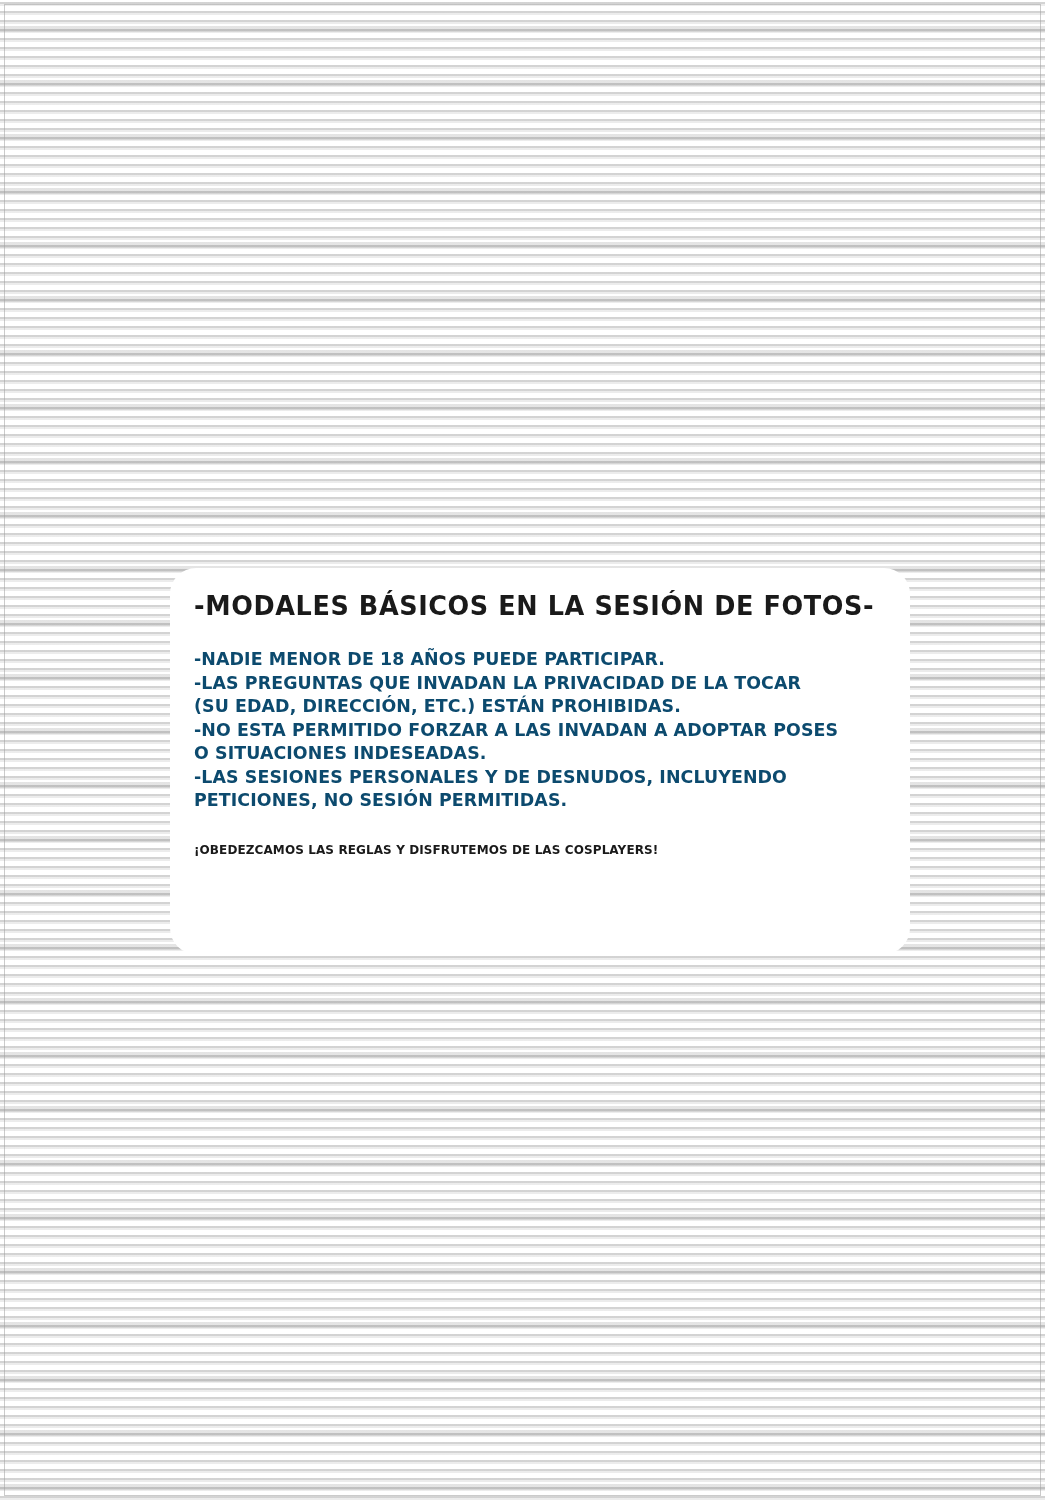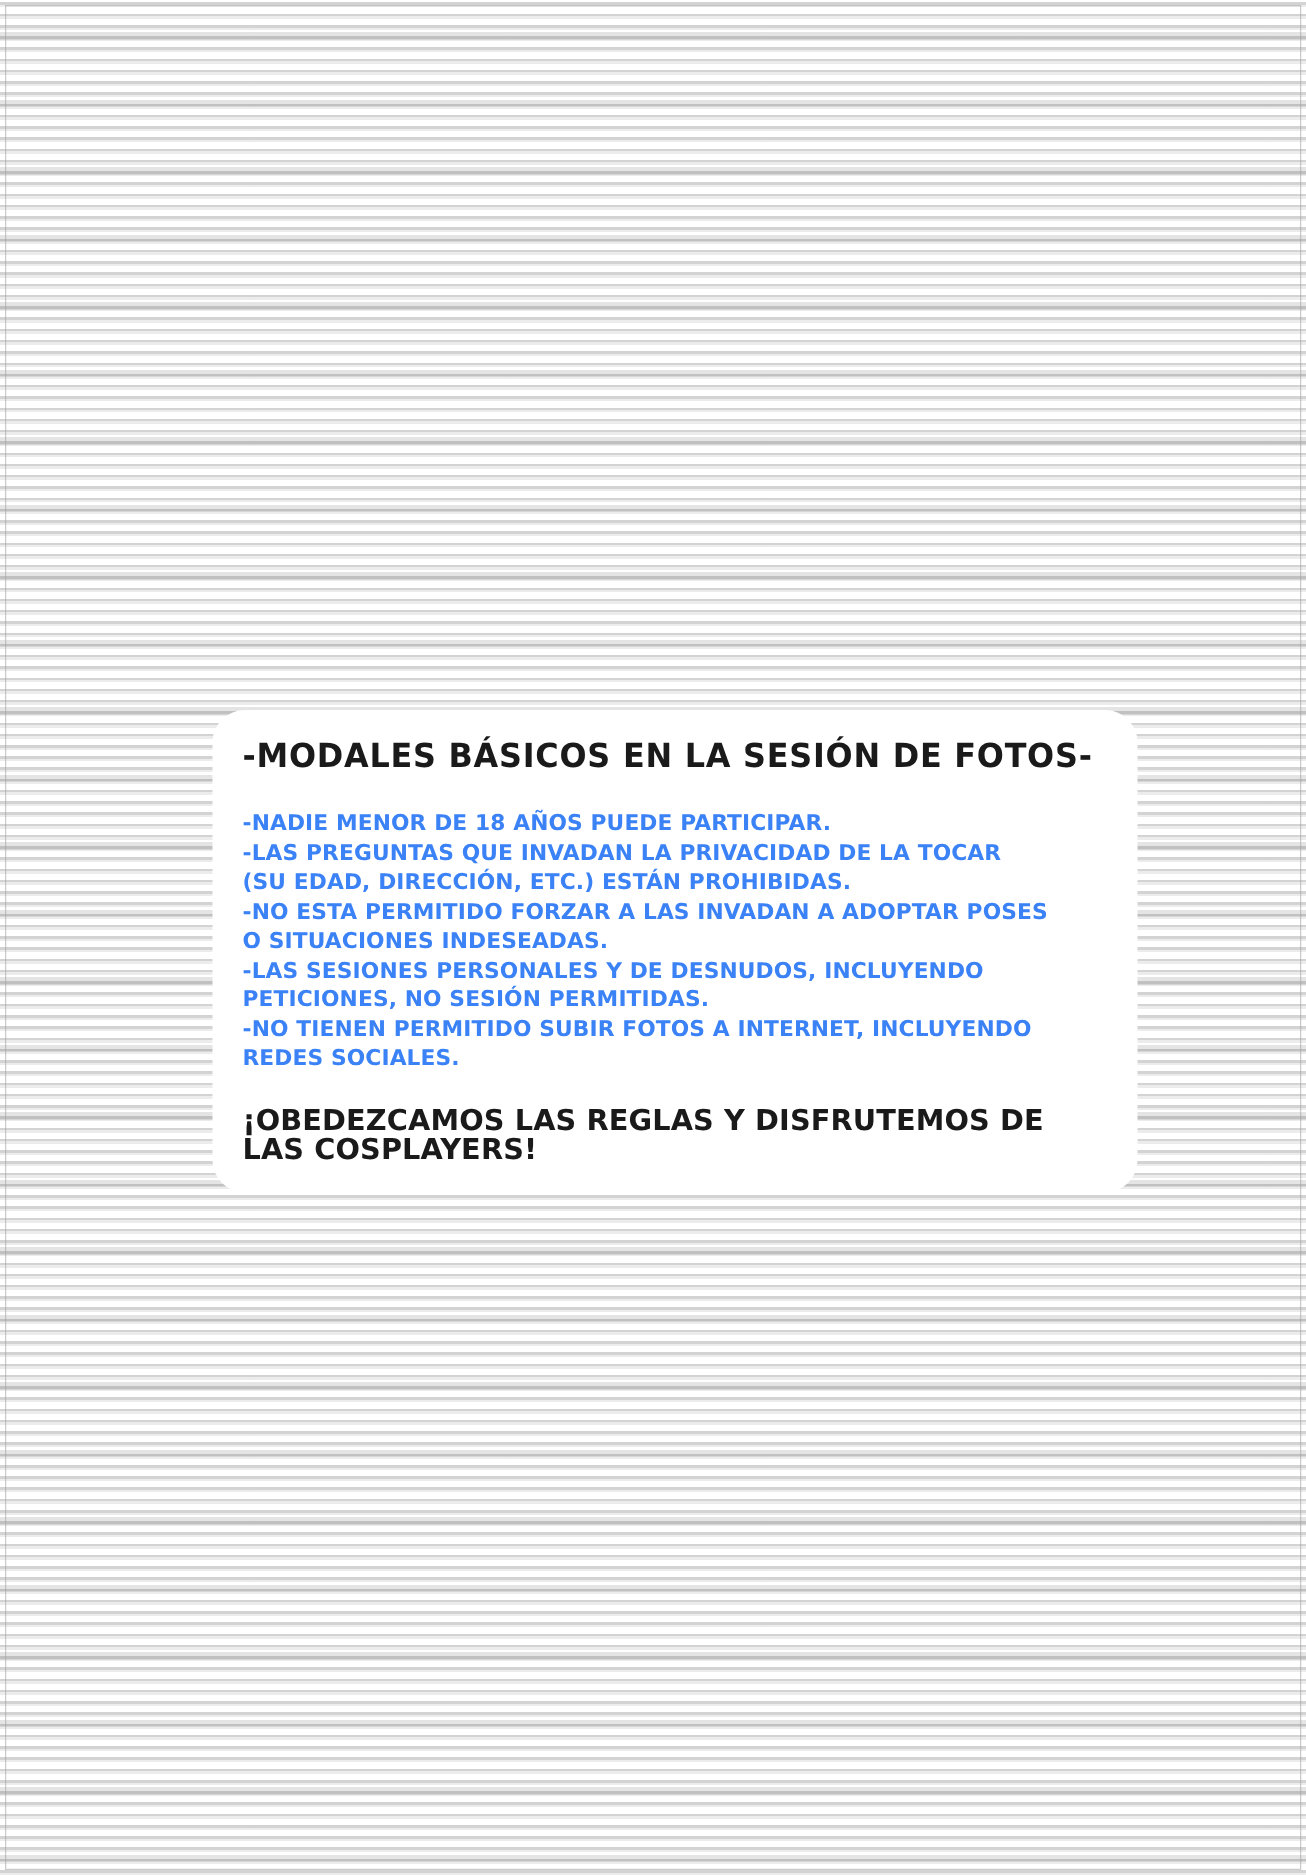--- a/index.html
+++ b/index.html
@@ -84,31 +84,31 @@
   .rules-list {
     margin: 28px 0 0 0;
     padding: 0;
     list-style: none;
   }
   .rule {
     font-family: "DejaVu Sans", sans-serif;
     font-weight: bold;
     font-size: 17.4px;
     line-height: 23.5px;
-    color: #3b82f6;
+    color: #0c4a6e;
     letter-spacing: 0.1px;
     white-space: pre-line;
     margin: 0 0 0 0;
   }
 
   .closing {
     margin-top: 26px;
     font-family: "DejaVu Sans", sans-serif;
     font-weight: bold;
-    font-size: 23px;
+    font-size: 12px;
     line-height: 23.5px;
     color: #1a1a1a;
     letter-spacing: 0.1px;
   }
 </style>
 </head>
 <body>
 
 <div id="page"></div>
 <div id="frame"></div>
@@ -119,19 +119,17 @@
     <div class="notice-title">-MODALES BÁSICOS EN LA SESIÓN DE FOTOS-</div>
 
     <ul class="rules-list">
       <li class="rule">-NADIE MENOR DE 18 AÑOS PUEDE PARTICIPAR.</li>
       <li class="rule">-LAS PREGUNTAS QUE INVADAN LA PRIVACIDAD DE LA TOCAR
 (SU EDAD, DIRECCIÓN, ETC.) ESTÁN PROHIBIDAS.</li>
       <li class="rule">-NO ESTA PERMITIDO FORZAR A LAS INVADAN A ADOPTAR POSES
 O SITUACIONES INDESEADAS.</li>
       <li class="rule">-LAS SESIONES PERSONALES Y DE DESNUDOS, INCLUYENDO
 PETICIONES, NO SESIÓN PERMITIDAS.</li>
-      <li class="rule">-NO TIENEN PERMITIDO SUBIR FOTOS A INTERNET, INCLUYENDO
-REDES SOCIALES.</li>
     </ul>
 
     <div class="closing">¡OBEDEZCAMOS LAS REGLAS Y DISFRUTEMOS DE LAS COSPLAYERS!</div>
   </div>
 </div>
 
 </body></html>

